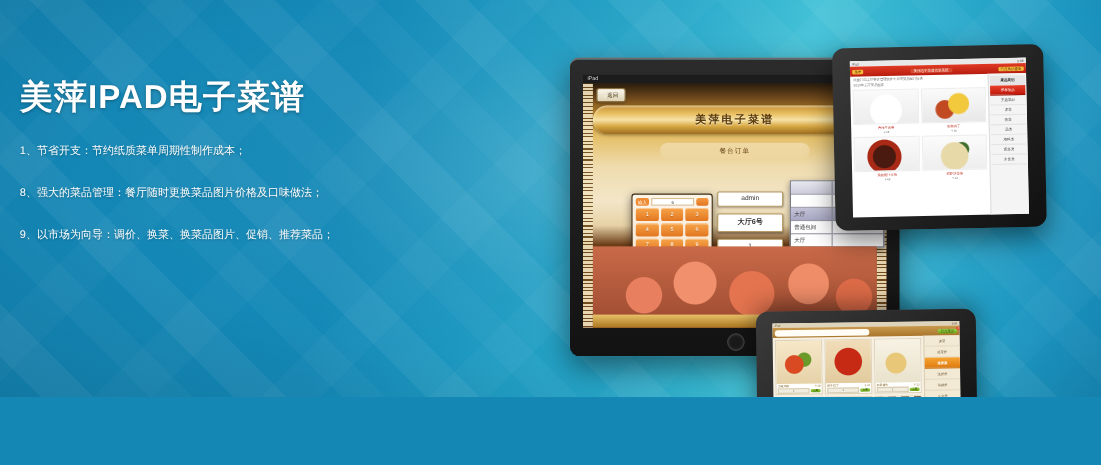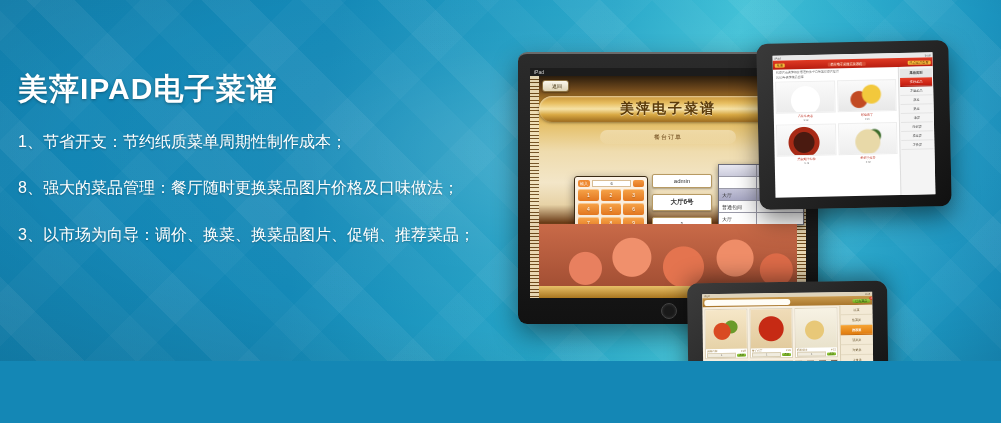--- a/index.html
+++ b/index.html
@@ -43,21 +43,21 @@
   }
 
   
   .copy{position:absolute;left:18px;top:72px;width:430px;z-index:6;}
   .headline{
     color:#ffffff;font-size:30px;font-weight:bold;letter-spacing:1px;
     text-shadow:0 1px 3px rgba(0,0,0,.35);margin:0 0 26px 0;line-height:1.1;
   }
   .bullets{list-style:none;margin:0;padding:0;}
   .bullets li{
-    color:#ffffff;font-size:16px;line-height:1.4;margin-bottom:24px;
+    color:#ffffff;font-size:10px;line-height:1.4;margin-bottom:24px;
     text-shadow:0 1px 2px rgba(0,0,0,.28);white-space:nowrap;
   }
 
   
   .device{position:absolute;z-index:5;}
 
   
   #main-tablet{
     left:518px;top:52px;width:300px;height:272px;
     background:linear-gradient(#2b2b2b,#121212);
@@ -87,21 +87,21 @@
   .greek-left{left:0;}
   .greek-right{right:0;}
   .gold-title-bar{
     position:absolute;left:9px;right:9px;top:28px;height:26px;
     background:linear-gradient(180deg,#c79234 0%,#e8bf62 28%,#f6e2a6 50%,#d8a843 72%,#9c6b1e 100%);
     border-radius:13px/13px;
     display:flex;align-items:center;justify-content:center;
     box-shadow:inset 0 1px 2px rgba(255,255,255,.55),0 1px 3px rgba(0,0,0,.35);
   }
   .gold-title-bar .t{
-    font-size:14px;color:#5a3a0a;font-weight:bold;letter-spacing:2px;
+    font-size:10px;color:#5a3a0a;font-weight:bold;letter-spacing:2px;
     text-shadow:0 1px 0 rgba(255,255,255,.5);
   }
   .back-btn{
     position:absolute;left:12px;top:12px;
     background:linear-gradient(#fbf7ec,#ddd2b4);
     border:1px solid #8a7040;border-radius:3px;
     font-size:5px;color:#4a3a18;padding:2px 6px 2px 9px;
     box-shadow:0 1px 2px rgba(0,0,0,.3);
   }
   .back-btn:before{
@@ -256,21 +256,21 @@
 <div class="banner">
   <div class="stripes"></div>
   <div class="stripes2"></div>
   <div class="vignette"></div>
 
   <div class="copy">
     <h1 class="headline">美萍IPAD电子菜谱</h1>
     <ul class="bullets">
       <li>1、节省开支：节约纸质菜单周期性制作成本；</li>
       <li>8、强大的菜品管理：餐厅随时更换菜品图片价格及口味做法；</li>
-      <li>3、以市场为向导：调价、换菜、换菜品图片、促销、推荐菜品；</li>
+      <li>9、以市场为向导：调价、换菜、换菜品图片、促销、推荐菜品；</li>
     </ul>
   </div>
 
   <div class="device" id="main-tablet">
     <div class="screen">
       <div class="ipad-statusbar">
         <span>iPad</span>
         <span>9:08</span>
       </div>
       <div class="menu-bg"></div>

